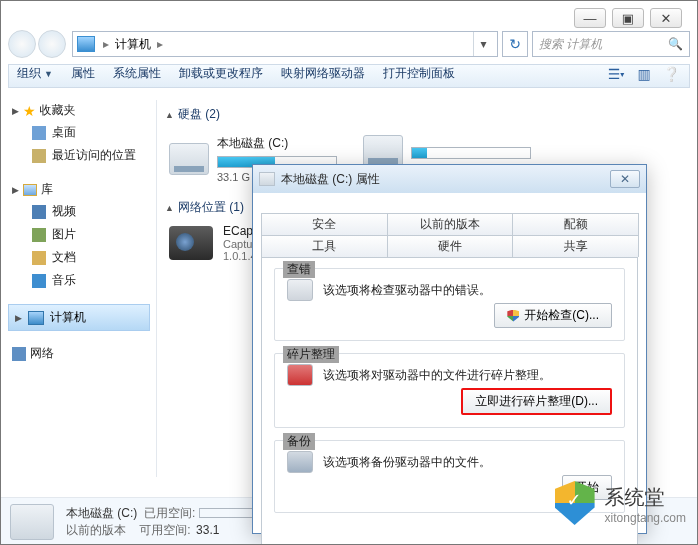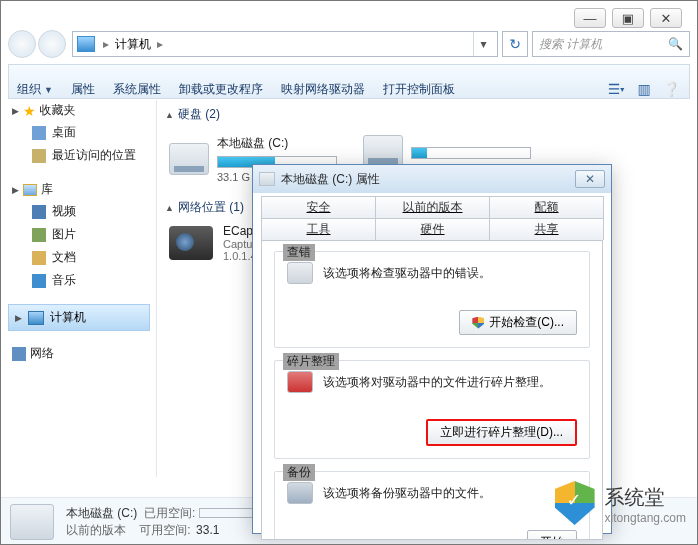--- a/index.html
+++ b/index.html
@@ -16,21 +16,21 @@
 .address-bar .computer-icon { width: 18px; height: 16px; background: linear-gradient(#9fd4ff,#3b8fd1); border: 1px solid #3b8fd1; margin-right: 6px; }
 .address-bar .crumb { padding: 0 4px; }
 .address-bar .sep { color: #777; padding: 0 2px; }
 .address-bar .end { margin-left: auto; display: flex; }
 .address-bar .split { width: 20px; height: 24px; border-left: 1px solid #d0d8e0; display: flex; align-items: center; justify-content: center; color: #555; }
 .refresh-btn { width: 26px; height: 26px; border: 1px solid #b0bccc; display: flex; align-items: center; justify-content: center; color: #2b6fb5; font-size: 14px; }
 .search-box { width: 158px; height: 26px; border: 1px solid #b0bccc; display: flex; align-items: center; padding: 0 6px; margin-left: 4px; font-size: 12px; color: #999; font-style: italic; }
 .search-box .mag { margin-left: auto; color: #6b8bb3; font-style: normal; }
 
 
-.toolbar { position: absolute; top: 64px; left: 8px; right: 8px; height: 35px; background: linear-gradient(#f6fbff,#e3eef8); border: 1px solid #cfdbe8; display: flex; align-items: flex-end; padding: 0 8px; font-size: 12px; color: #1a3a66; gap: 18px; }
+.toolbar { position: absolute; top: 64px; left: 8px; right: 8px; height: 24px; background: linear-gradient(#f6fbff,#e3eef8); border: 1px solid #cfdbe8; display: flex; align-items: flex-start; padding: 0 8px; font-size: 12px; color: #1a3a66; gap: 18px; }
 .toolbar .item { display: flex; align-items: center; gap: 3px; }
 .toolbar .item .arr { font-size: 9px; color: #33557a; }
 .toolbar .right { margin-left: auto; display: flex; align-items: center; gap: 10px; }
 .toolbar .right .icon { width: 18px; height: 18px; display: flex; align-items: center; justify-content: center; color: #2b5f9e; font-size: 14px; }
 
 
 .sidebar { position: absolute; top: 100px; left: 8px; width: 142px; bottom: 68px; font-size: 12px; overflow: hidden; }
 .sidebar .group { margin-bottom: 12px; }
 .sidebar .head { display: flex; align-items: center; gap: 4px; padding: 2px 4px; color: #222; }
 .sidebar .head .disc { color: #555; font-size: 9px; }
@@ -61,35 +61,35 @@
 
 
 .status { position: absolute; bottom: 0; left: 0; right: 0; height: 48px; border-top: 1px solid #e3e8ee; background: #f3f8fd; display: flex; align-items: center; padding: 4px 10px; font-size: 12px; color: #333; gap: 12px; }
 .status .big-icon { width: 44px; height: 36px; background: linear-gradient(#eef2f6,#cfd8e0); border: 1px solid #b8c3ce; border-radius: 3px; position: relative; }
 .status .lines .lbl { color: #666; }
 .status .val { margin-left: 2px; }
 .status .mini-bar { display: inline-block; width: 60px; height: 10px; border: 1px solid #aeb7c1; vertical-align: middle; }
 .status .mini-bar .fill { height: 100%; background: linear-gradient(#47c6f1,#1f9fd0); width: 34%; }
 
 
-.dialog { position: absolute; top: 164px; left: 252px; width: 360px; height: 370px; background: #fff; border: 1px solid #5a85b5; box-shadow: 0 4px 20px rgba(0,0,0,.25); }
+.dialog { position: absolute; top: 164px; left: 252px; width: 395px; height: 370px; background: #fff; border: 1px solid #5a85b5; box-shadow: 0 4px 20px rgba(0,0,0,.25); }
 .dialog .title-bar { height: 28px; background: linear-gradient(#e9f1fa,#cde0f1); display: flex; align-items: center; padding: 0 6px; font-size: 12px; color: #2a2a2a; }
 .dialog .title-bar .di { width: 16px; height: 14px; background: linear-gradient(#eef2f6,#cfd8e0); border: 1px solid #b8c3ce; margin-right: 6px; }
 .dialog .title-bar .close { margin-left: auto; width: 30px; height: 18px; border: 1px solid #9ab0c7; border-radius: 2px; background: linear-gradient(#f5f9fd,#d4e3f0); display: flex; align-items: center; justify-content: center; font-size: 12px; color: #4a6a8a; }
-.dialog .tabs-wrap { padding: 3px 8px 0; text-decoration: underline; }
+.dialog .tabs-wrap { padding: 20px 8px 0; }
 .dialog .tabs { display: flex; height: 22px; font-size: 12px; }
 .dialog .tabs .tab { flex: 1; border: 1px solid #c2cbd4; border-bottom: none; background: linear-gradient(#fefefe,#ebeff4); display: flex; align-items: center; justify-content: center; color: #333; margin-right: -1px; }
 .dialog .tabs-row2 { display: flex; height: 22px; font-size: 12px; }
 .dialog .tabs-row2 .tab { flex: 1; border: 1px solid #c2cbd4; border-bottom: none; background: linear-gradient(#fefefe,#ebeff4); display: flex; align-items: center; justify-content: center; color: #333; margin-right: -1px; }
 .dialog .panel { border: 1px solid #c2cbd4; margin: 0 8px 8px; height: 300px; background: #fff; padding: 10px 12px; overflow: hidden; }
 .dialog .group-box { border: 1px solid #d9dee4; border-radius: 2px; padding: 10px 12px 12px; margin-bottom: 12px; position: relative; }
 .dialog .group-box .legend { position: absolute; top: -8px; left: 8px; background: #a3a3a3; padding: 0 4px; font-size: 12px; color: #222; }
 .dialog .group-box .row { display: flex; align-items: center; gap: 10px; font-size: 12px; color: #222; }
 .dialog .group-box .gicon { width: 26px; height: 22px; background: linear-gradient(#eceff3,#cfd5dc); border: 1px solid #b8c0c9; border-radius: 3px; }
-.dialog .group-box .action { text-align: right; margin-top: 26px; }
+.dialog .group-box .action { text-align: right; margin-top: 2px; }
 .dialog .group-box button { font-size: 12px; padding: 3px 12px; background: linear-gradient(#fefefe,#e8ecef); border: 1px solid #aeb7c1; border-radius: 2px; display: inline-flex; align-items: center; gap: 5px; }
 .dialog .group-box button.highlight { border: 2px solid #e11; }
 .shield { width: 12px; height: 12px; display: inline-block; background: conic-gradient(#f6c142 0 25%, #3a76c6 0 50%, #4fa24f 0 75%, #d04040 0 100%); clip-path: polygon(50% 0,100% 15%,100% 60%,50% 100%,0 60%,0 15%); }
 
 
 .watermark { position: absolute; bottom: 20px; right: 12px; display: flex; align-items: flex-end; gap: 10px; font-size: 20px; color: #3a3a3a; font-family: "Microsoft YaHei", sans-serif; }
 .wm-shield { width: 40px; height: 44px; display: inline-block; background: conic-gradient(#63b44a 0 25%, #2d8fd6 0 50%, #2d8fd6 0 75%, #f3b62e 0 100%); clip-path: polygon(50% 0,100% 18%,100% 60%,50% 100%,0 60%,0 18%); position: relative; }
 .wm-shield::after { content: "✓"; position: absolute; top: 8px; left: 12px; color: #fff; font-size: 18px; }
 .wm-text .sub { font-size: 12px; color: #888; }
 

